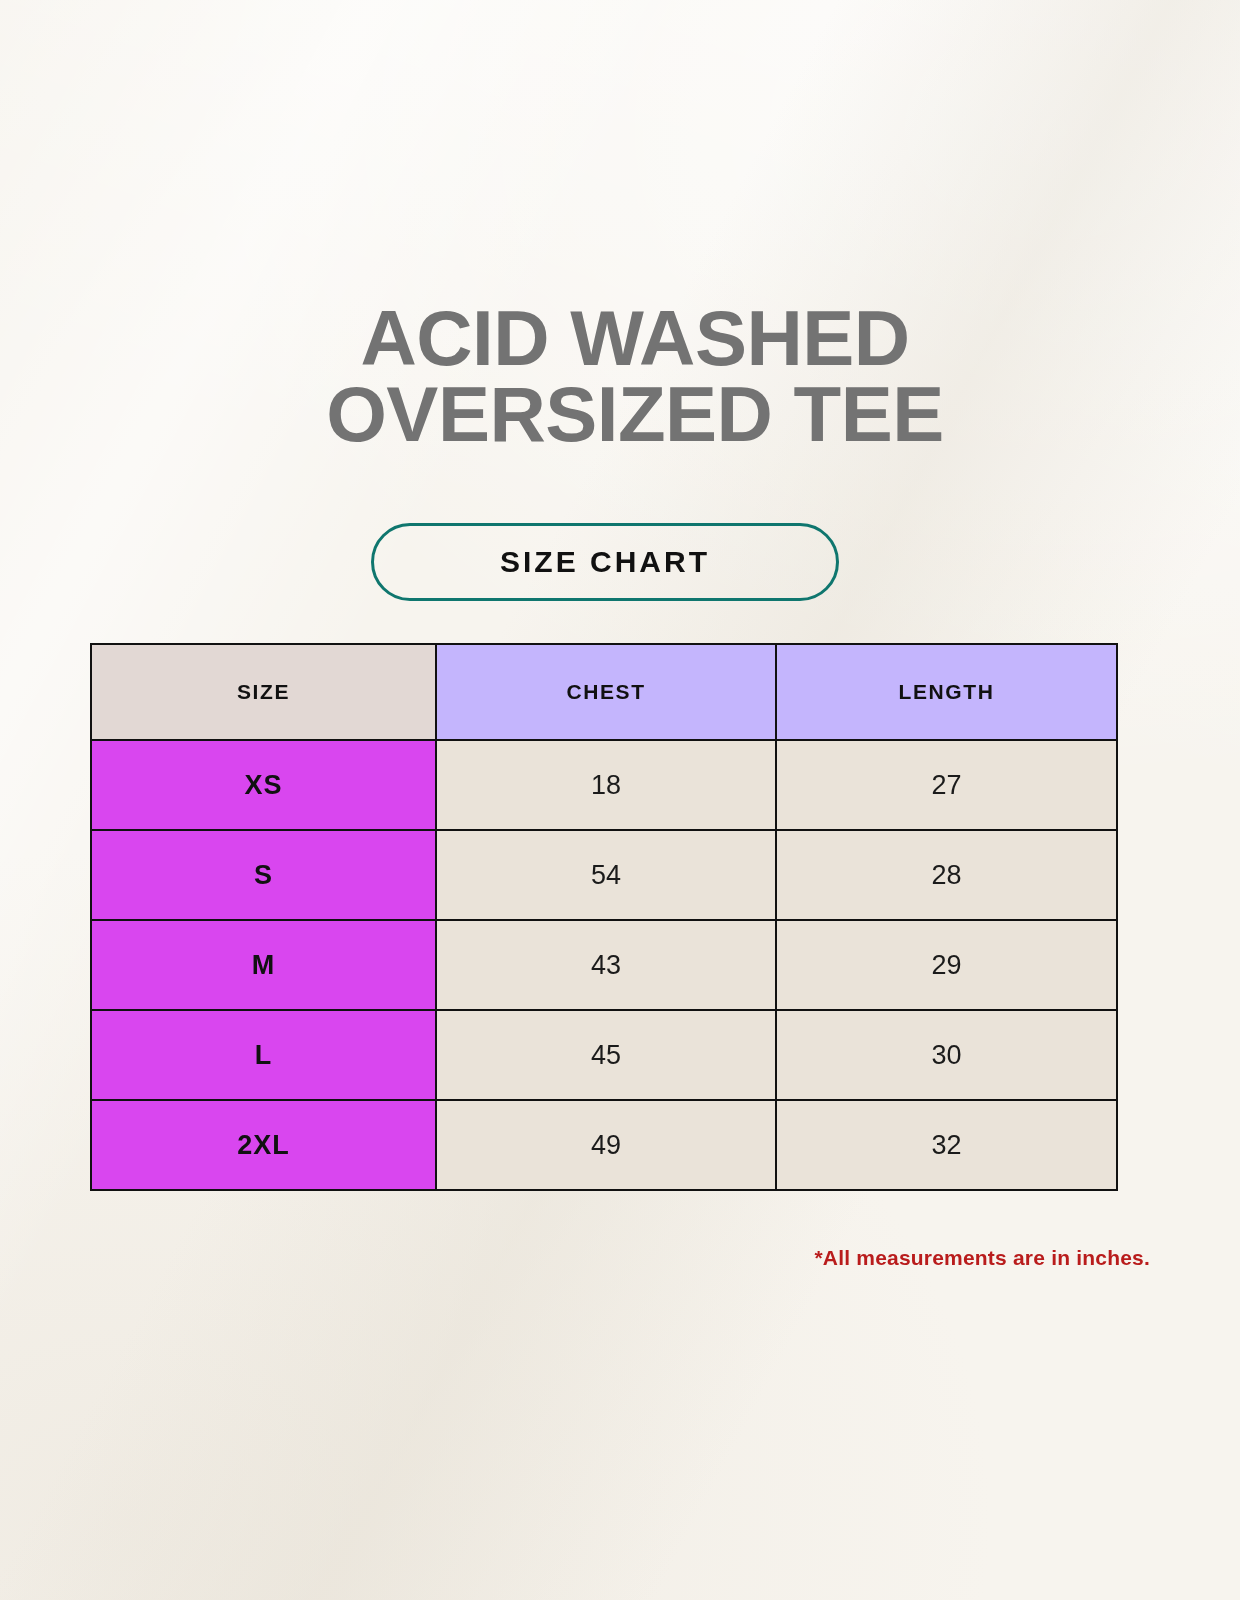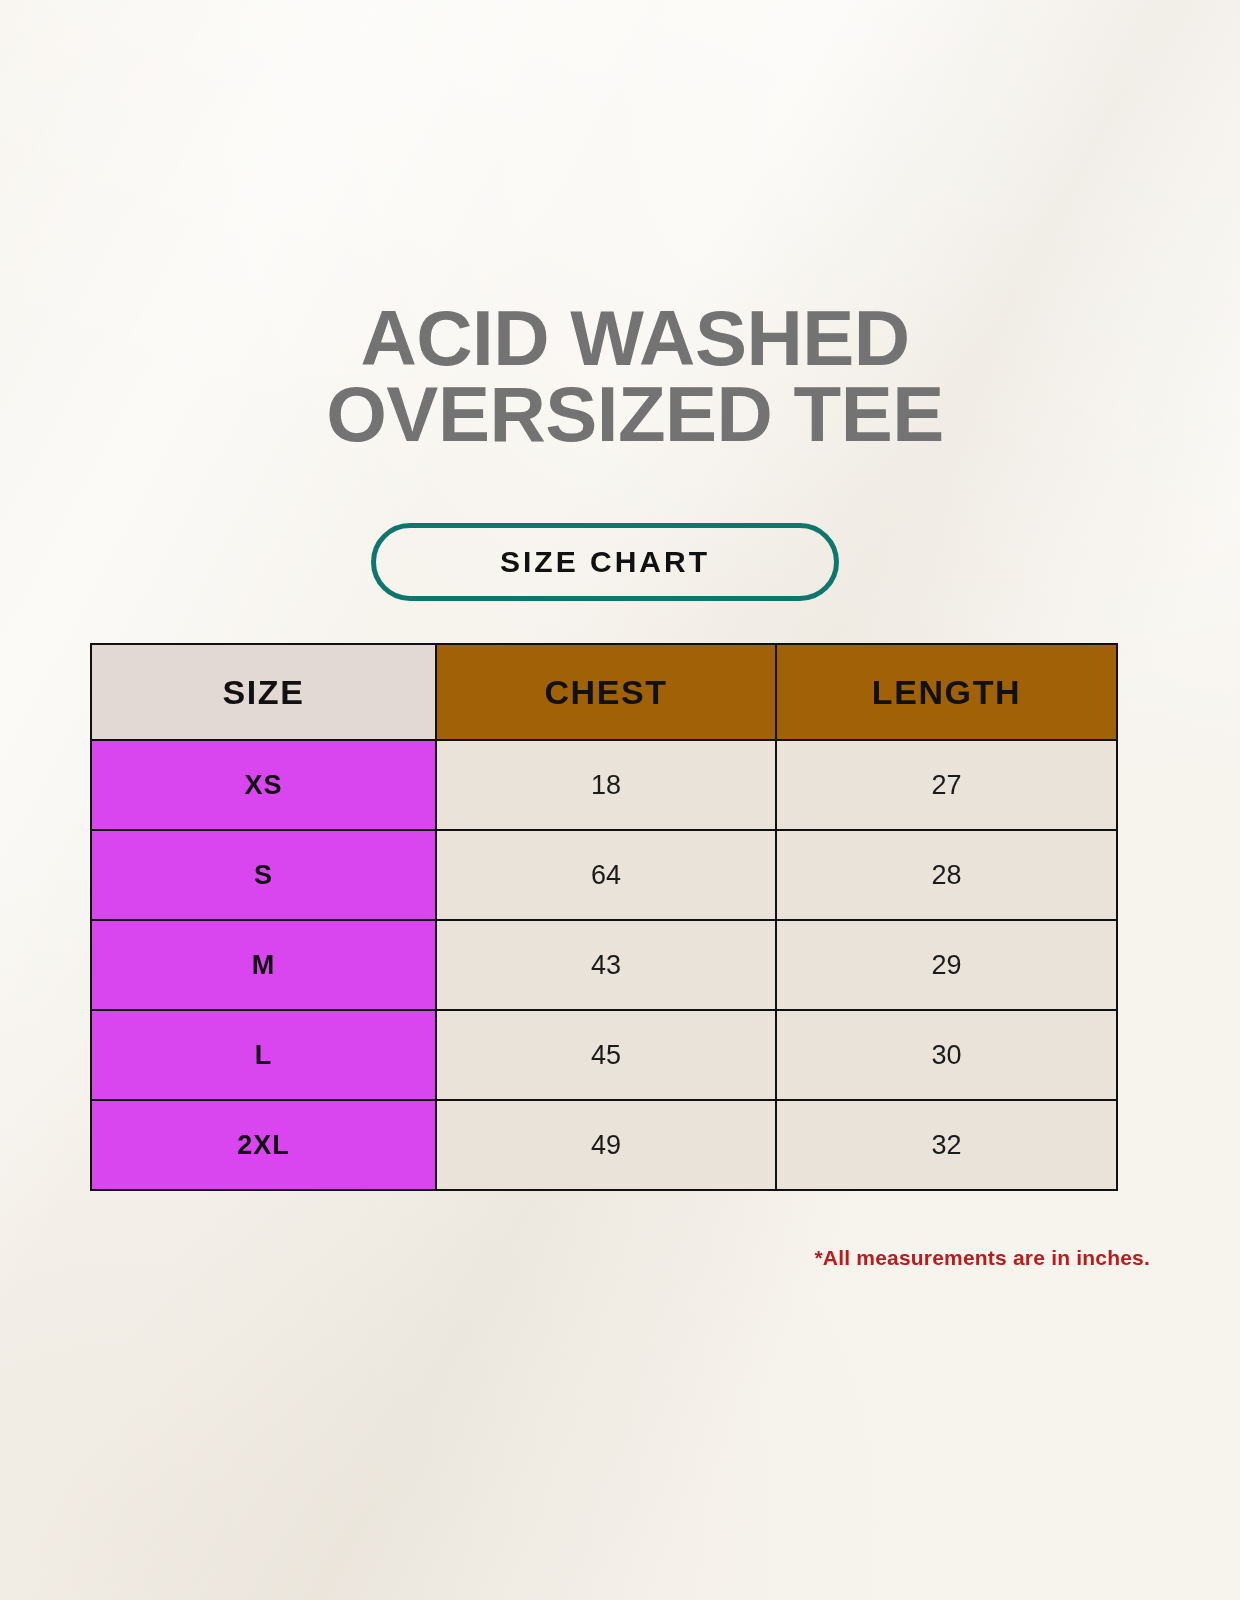--- a/index.html
+++ b/index.html
@@ -46,21 +46,21 @@
   }
   .title .line2 {
     display: block;
   }
   .pill {
     position: absolute;
     left: 371px;
     top: 523px;
     width: 468px;
     height: 78px;
-    border: 5px solid #0f766e;
+    border: 3px solid #0f766e;
     border-radius: 39px;
     box-sizing: border-box;
     display: flex;
     align-items: center;
     justify-content: center;
     background: transparent;
   }
   .pill-label {
     font-size: 30px;
     font-weight: bold;
@@ -78,30 +78,30 @@
   }
   table.size-table th,
   table.size-table td {
     border: 2px solid #111111;
     height: 86px;
     text-align: center;
     vertical-align: middle;
   }
   table.size-table th {
     height: 92px;
-    font-size: 34px;
+    font-size: 21px;
     font-weight: bold;
     letter-spacing: 1.6px;
     color: #111111;
   }
   col.c-size { width: 345px; }
   col.c-chest { width: 340px; }
   col.c-length { width: 341px; }
   th.head-size { background: #e2d8d4; }
-  th.head-measure { background: #a16207; }
+  th.head-measure { background: #c4b5fd; }
   td.size-cell {
     background: #d946ef;
     font-size: 27px;
     font-weight: bold;
     letter-spacing: 1px;
     color: #111111;
   }
   td.val-cell {
     background: #eae3d9;
     font-size: 27px;
@@ -148,21 +148,21 @@
       </tr>
     </thead>
     <tbody>
       <tr>
         <td class="size-cell">XS</td>
         <td class="val-cell">18</td>
         <td class="val-cell">27</td>
       </tr>
       <tr>
         <td class="size-cell">S</td>
-        <td class="val-cell">64</td>
+        <td class="val-cell">54</td>
         <td class="val-cell">28</td>
       </tr>
       <tr>
         <td class="size-cell">M</td>
         <td class="val-cell">43</td>
         <td class="val-cell">29</td>
       </tr>
       <tr>
         <td class="size-cell">L</td>
         <td class="val-cell">45</td>

